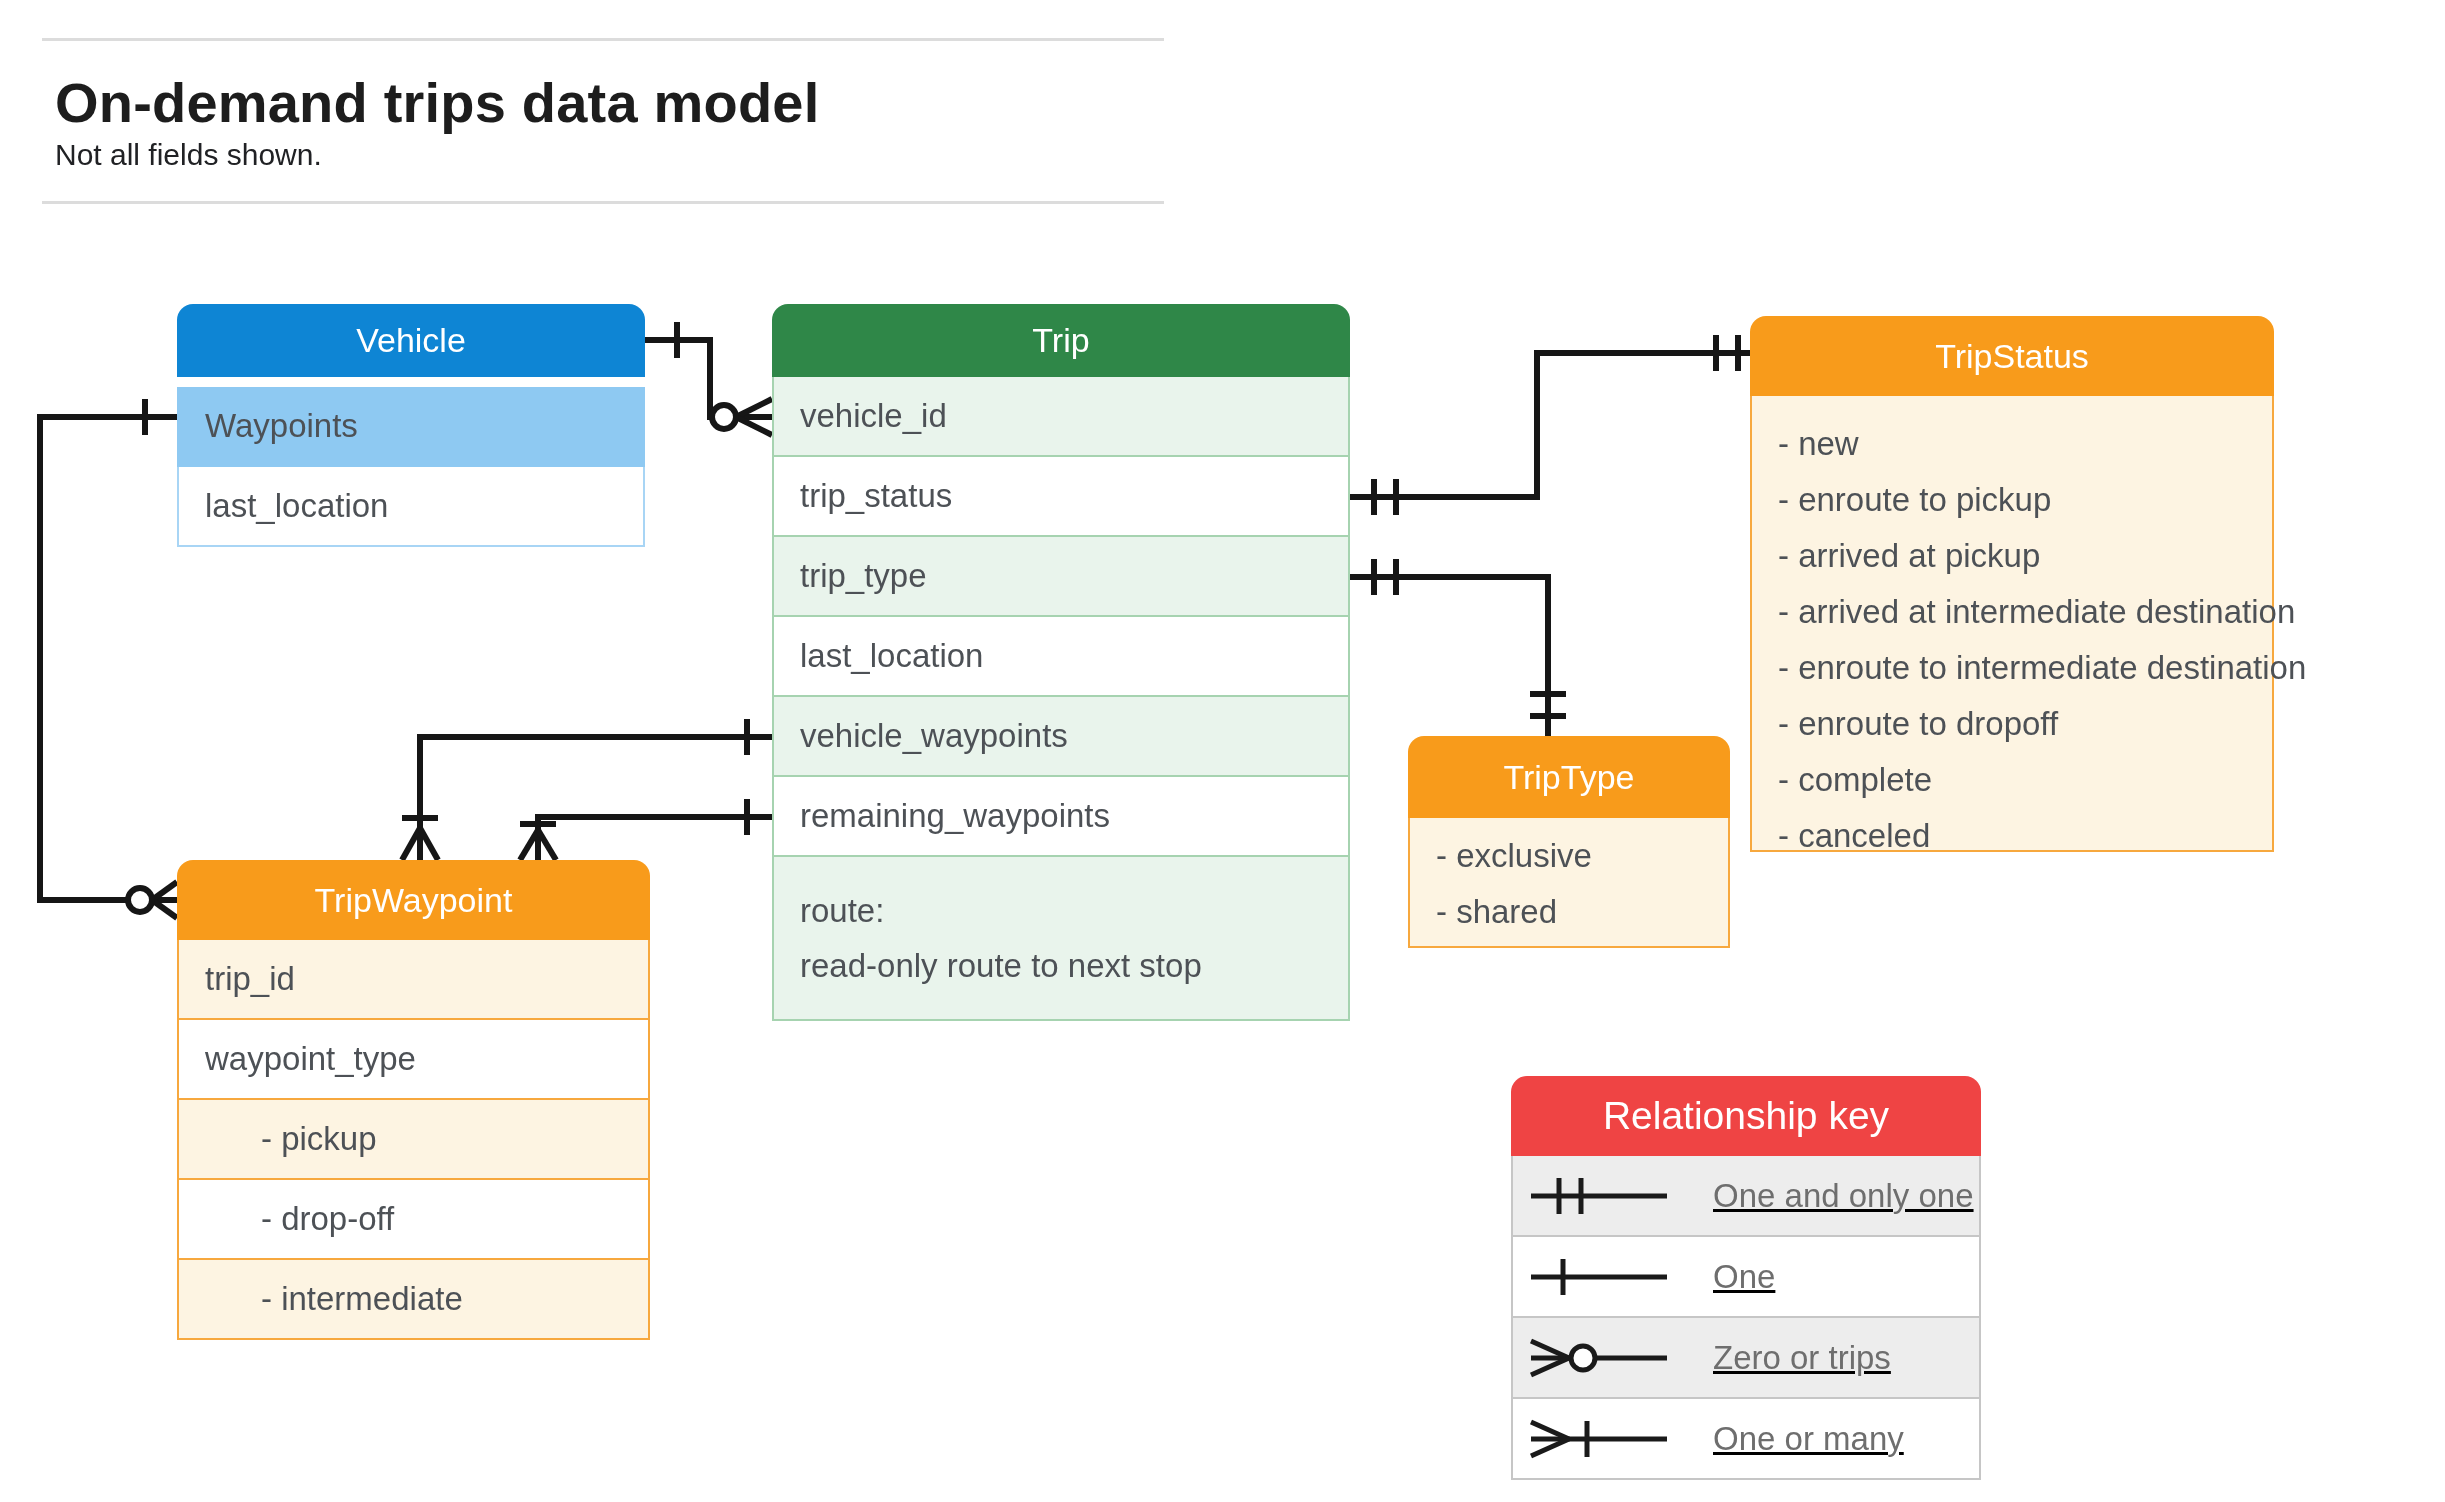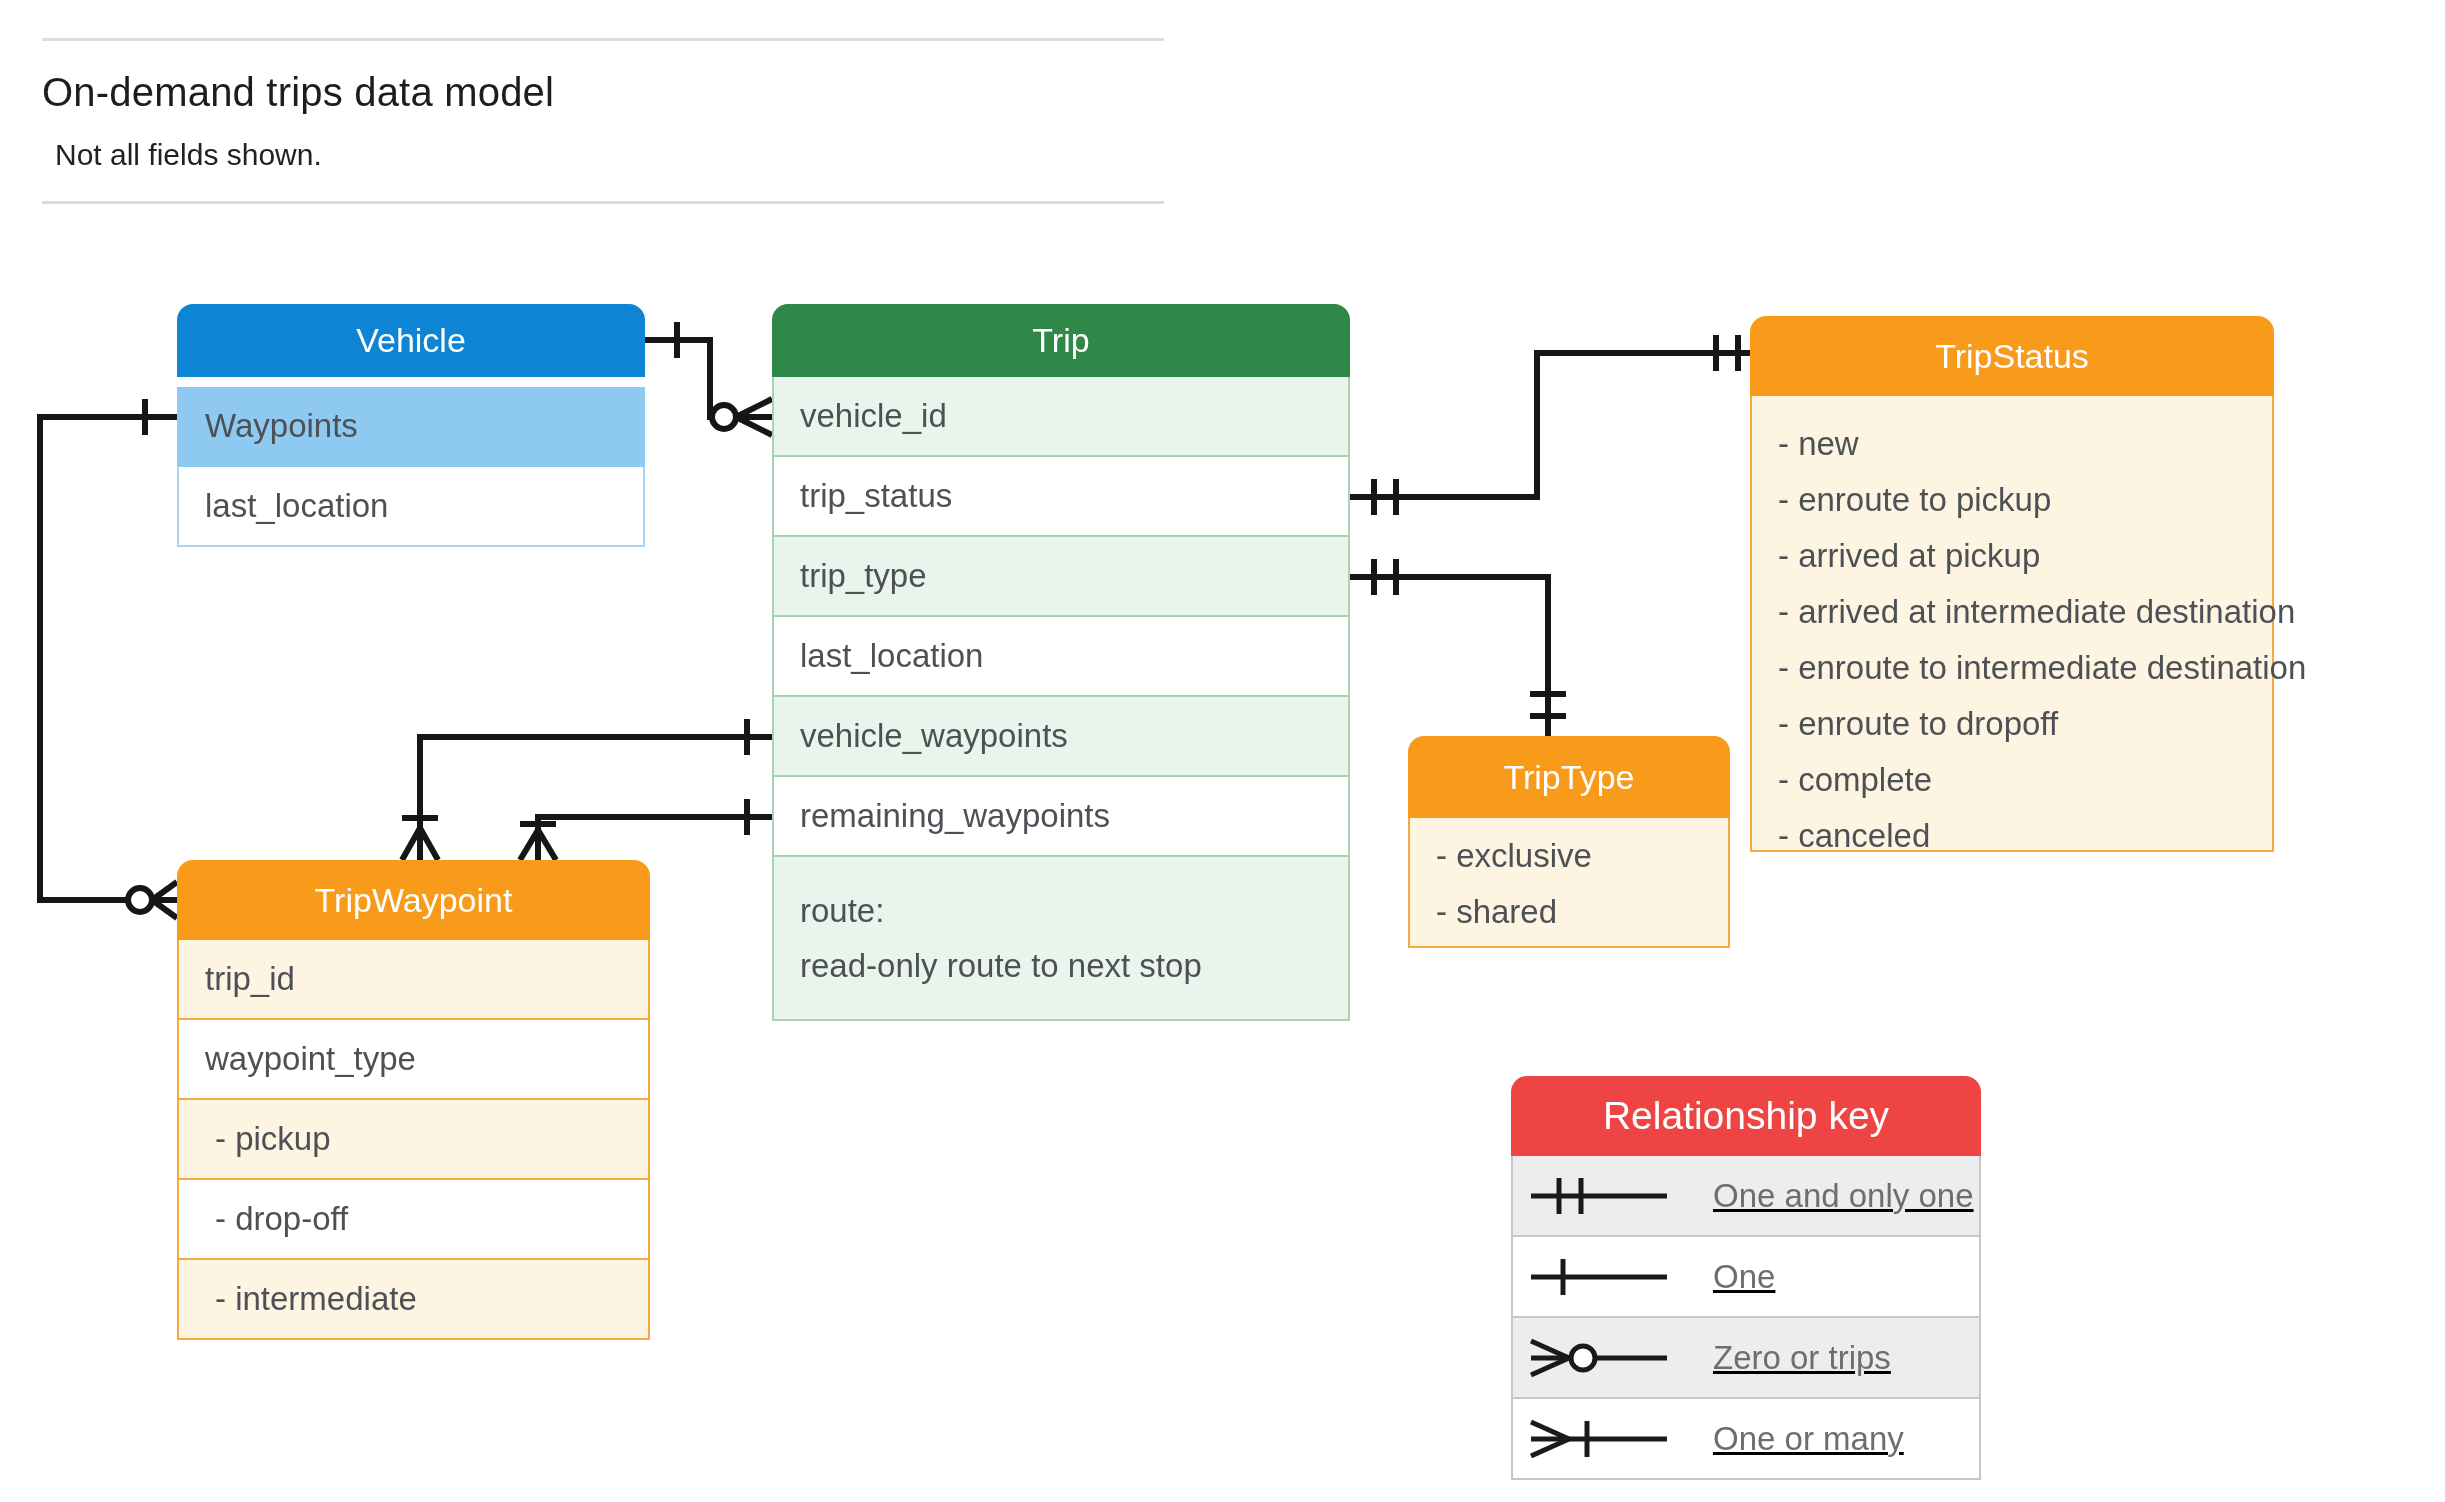--- a/index.html
+++ b/index.html
@@ -1,30 +1,30 @@
 <!DOCTYPE html>
 <html><head>
 <meta charset="utf-8">
 <style>
   html,body{margin:0;padding:0;background:#ffffff;}
   body{font-family:"Liberation Sans", sans-serif;}
   #canvas{position:relative;width:2445px;height:1502px;background:#fff;overflow:hidden;}
 
   .hr{position:absolute;left:42px;width:1122px;height:3px;background:#dcdcdc;}
-  .title{position:absolute;left:42px;top:70px;font-size:40px;font-weight:400;color:#1d1d1d;letter-spacing:.2px;}
+  .title{position:absolute;left:55px;top:70px;font-size:56px;font-weight:700;color:#1d1d1d;letter-spacing:.2px;}
   .subtitle{position:absolute;left:55px;top:138px;font-size:30px;color:#202124;}
 
   .wires{position:absolute;left:0;top:0;}
 
   .entity{position:absolute;box-sizing:border-box;}
   .entity .hdr{box-sizing:border-box;width:100%;border-radius:16px 16px 0 0;color:#fff;
     font-weight:400;font-size:34px;text-align:center;display:flex;align-items:center;justify-content:center;}
   .row{box-sizing:border-box;display:flex;align-items:center;padding-left:26px;
        font-size:33px;color:#4d5156;border-style:solid;border-width:0 2px 2px 2px;}
-  .row.sub{padding-left:36px;}
+  .row.sub{padding-left:82px;}
 
   
   .hdr.blue{background:#0e85d4;height:73px;}
   .v-row{height:80px;border-color:#a8d5f5;}
   .v-hl{background:#8ec9f2;border-color:#8ec9f2;margin-top:10px;}
 
   
   .hdr.green{background:#2f8748;height:73px;}
   .t-row{height:80px;border-color:#a6d3b0;}
   .t-a{background:#e9f4ec;}

